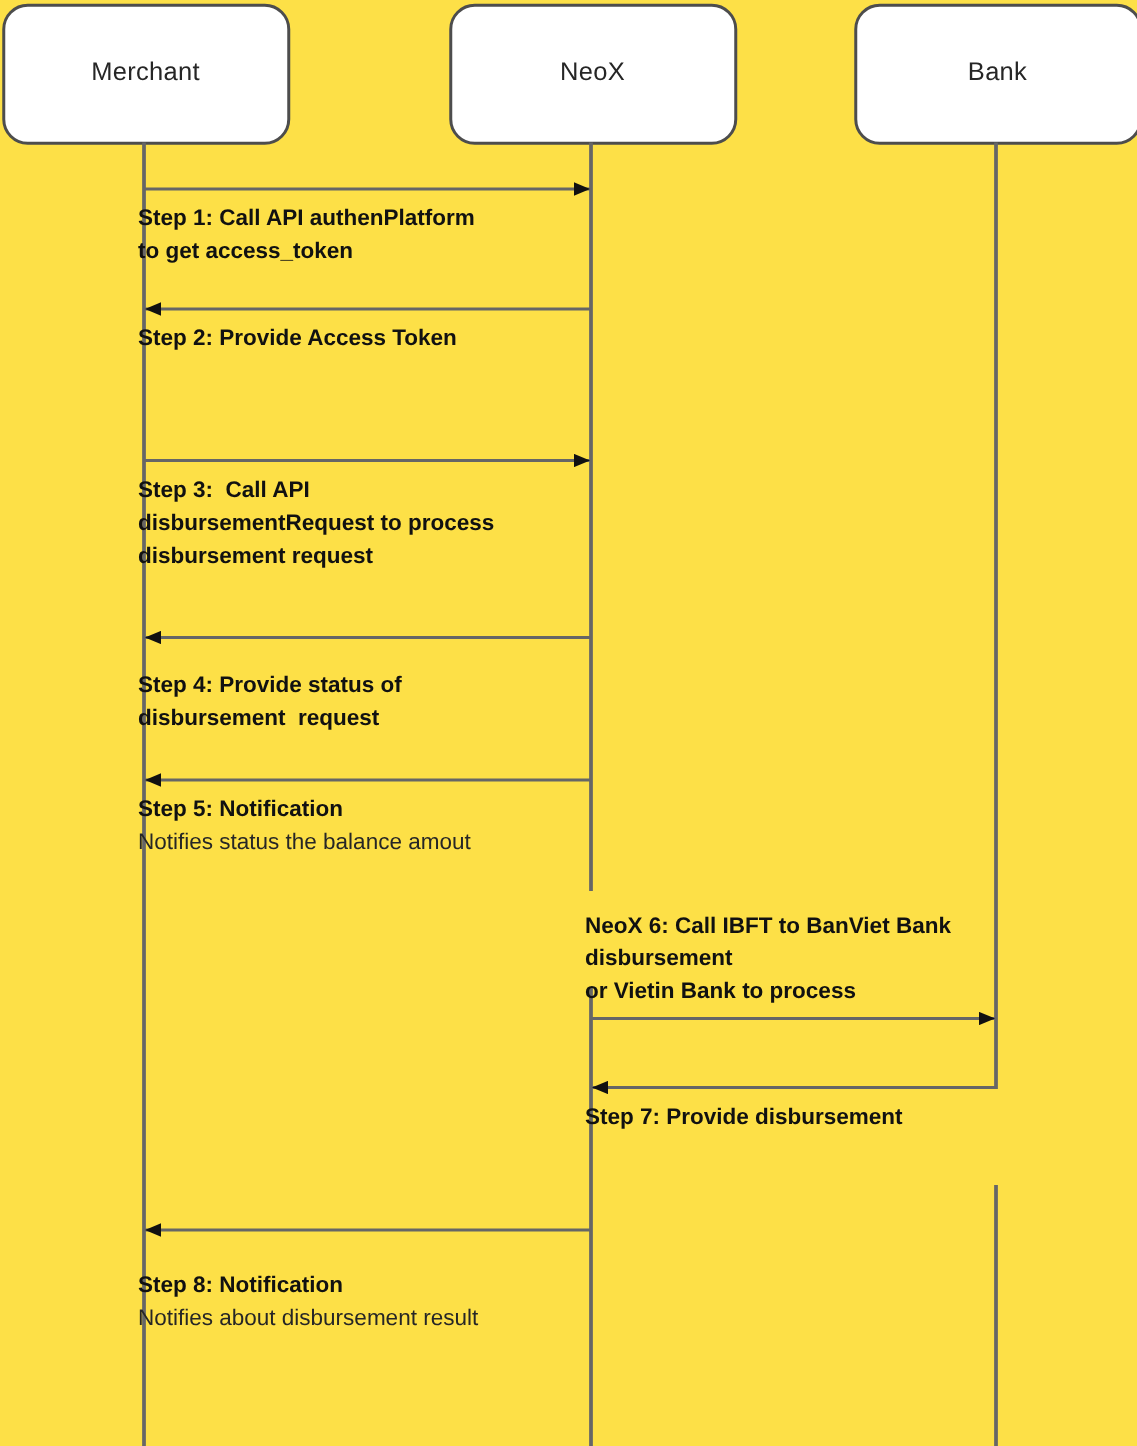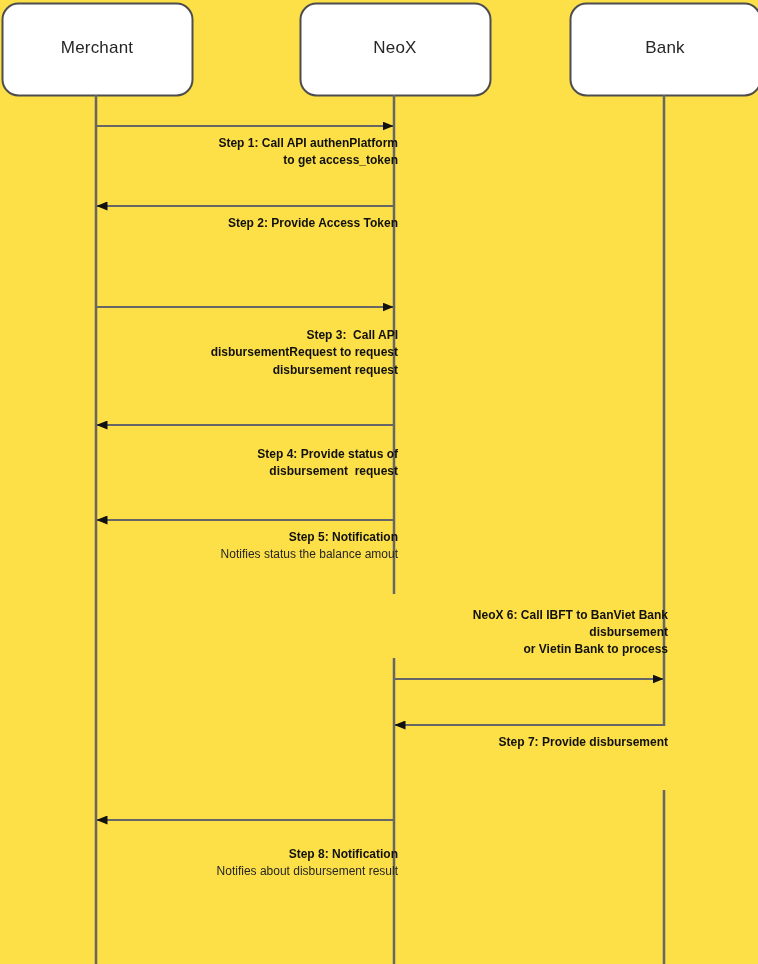--- a/index.html
+++ b/index.html
@@ -30,22 +30,22 @@
     position: absolute;
     text-align: center;
     font-size: 17px;
     font-weight: 400;
     color: #262626;
     letter-spacing: 0.2px;
     white-space: nowrap;
   }
   .msg-label {
     position: absolute;
-    text-align: right;
-    font-size: 12px;
+    text-align: left;
+    font-size: 15px;
     line-height: 1.45;
     color: #111111;
     font-weight: bold;
   }
   .msg-label .sub {
     font-weight: normal;
     display: block;
     color: #262626;
   }
   .msg-label .ln {
@@ -98,23 +98,23 @@
       <div class="actor-label" style="left: 570px; top: 38px; width: 190px;">Bank</div>
     </div>
   <div id="message-label-layer">
       <div class="msg-label" style="left: 92px; width: 306px; top: 135px;">
         <span class="ln">Step 1: Call API authenPlatform</span>
         <span class="ln">to get access_token</span>
       </div>
       <div class="msg-label" style="left: 92px; width: 306px; top: 215px;">
         <span class="ln">Step 2: Provide Access Token</span>
       </div>
-      <div class="msg-label" style="left: 92px; width: 306px; top: 316px; margin-top: 11px;">
+      <div class="msg-label" style="left: 92px; width: 306px; top: 316px;">
         <span class="ln">Step 3:  Call API</span>
-        <span class="ln">disbursementRequest to request</span>
+        <span class="ln">disbursementRequest to process</span>
         <span class="ln">disbursement request</span>
       </div>
       <div class="msg-label" style="left: 92px; width: 306px; top: 446px;">
         <span class="ln">Step 4: Provide status of</span>
         <span class="ln">disbursement  request</span>
       </div>
       <div class="msg-label" style="left: 92px; width: 306px; top: 529px;">
         <span class="ln">Step 5: Notification</span>
         <span class="ln sub">Notifies status the balance amout</span>
       </div>

